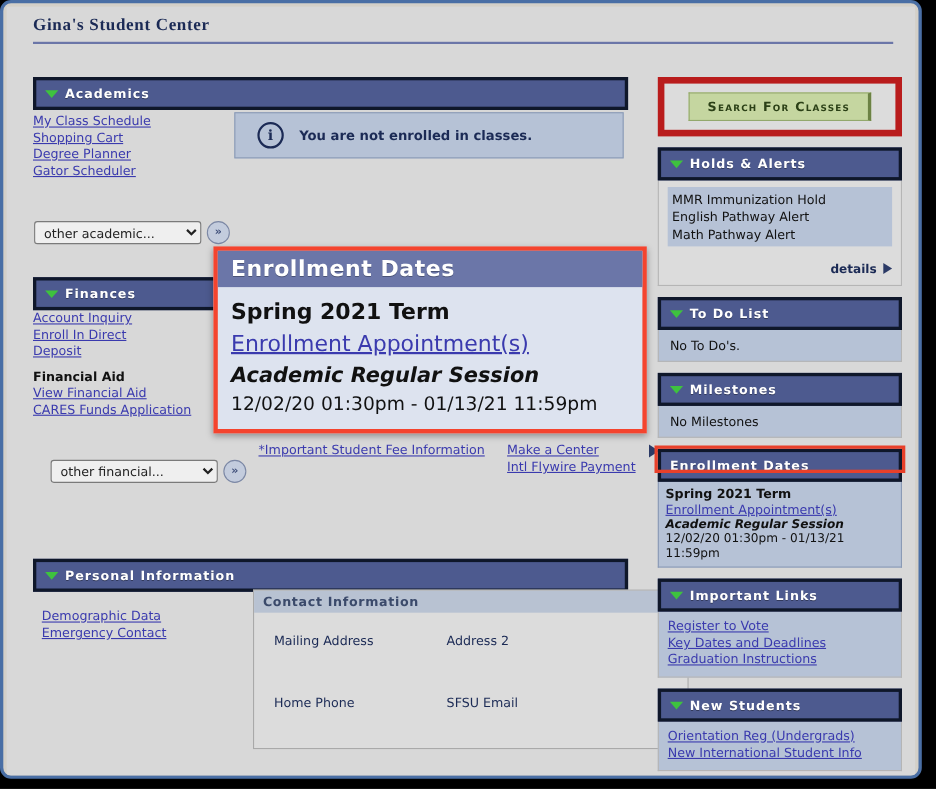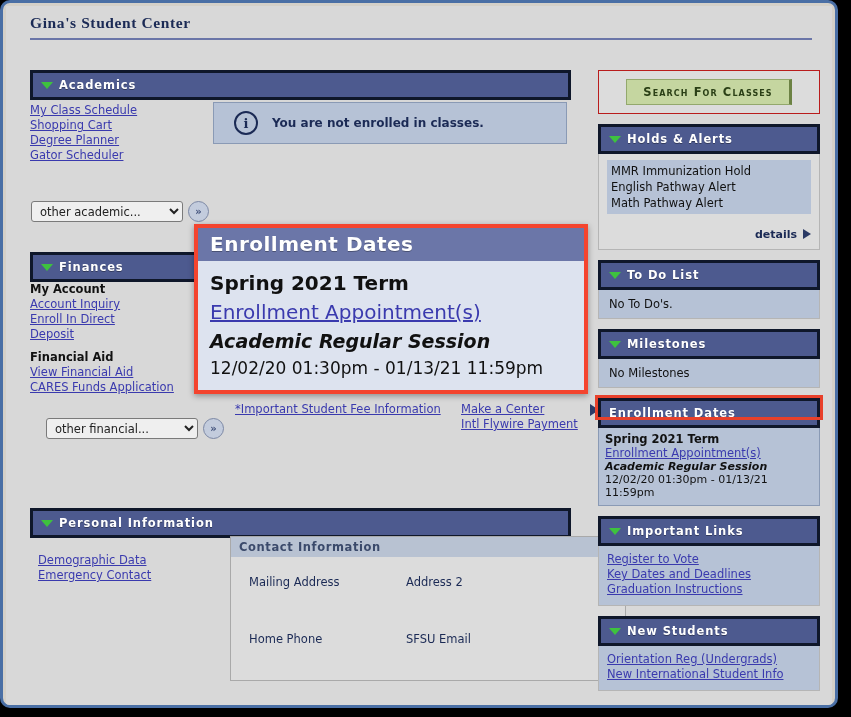--- a/index.html
+++ b/index.html
@@ -113,21 +113,21 @@
   .pers-lbl{position:absolute;font-size:11.5px;font-weight:normal;color:#1b2a55;}
 
   
   .right{position:absolute;left:592px;top:64px;width:222px;}
   .rbox{margin-bottom:10px;}
   .rbody{
     background:#dcdcdc;border:1px solid #b5b5b5;border-top:none;box-sizing:border-box;
     padding:6px 8px 8px 8px;
   }
   .search-wrap{
-    background:#dcdcdc;border:1px solid #b91c1c;box-sizing:border-box;
+    background:#dcdcdc;border:6px solid #b91c1c;box-sizing:border-box;
     padding:8px;margin-bottom:10px;text-align:center;
   }
   .search-btn{
     display:inline-block;background:#c5d6a0;border:1px solid #93a86c;
     border-right:3px solid #6c8244;
     color:#2b4016;font-size:11.5px;font-weight:bold;letter-spacing:1.1px;
     padding:5px 16px;font-variant:small-caps;
   }
   .holds-list{background:#b6c2d6;padding:3px 4px;}
   .holds-list div{font-size:11.5px;color:#111;line-height:16px;}
@@ -199,21 +199,20 @@
       <div class="go">»</div>
     </div>
   </div>
 
   <div class="finances">
     <div class="pg-head">
       <span class="tri"></span>
       <span>Finances</span>
     </div>
     <div class="fin-links">
-      <div class="fin-sub">My Account</div>
       <a class="lnk">Account Inquiry</a>
       <a class="lnk">Enroll In Direct</a>
       <a class="lnk">Deposit</a>
       <div class="fin-sub" style="margin-top:8px;">Financial Aid</div>
       <a class="lnk">View Financial Aid</a>
       <a class="lnk">CARES Funds Application</a>
     </div>
     <div class="fin-box">
       <div class="fin-hiddenlink"></div>
       <div class="fin-curr" style="position:absolute;left:0;top:72px;">Currency used is US Dollar.</div>

